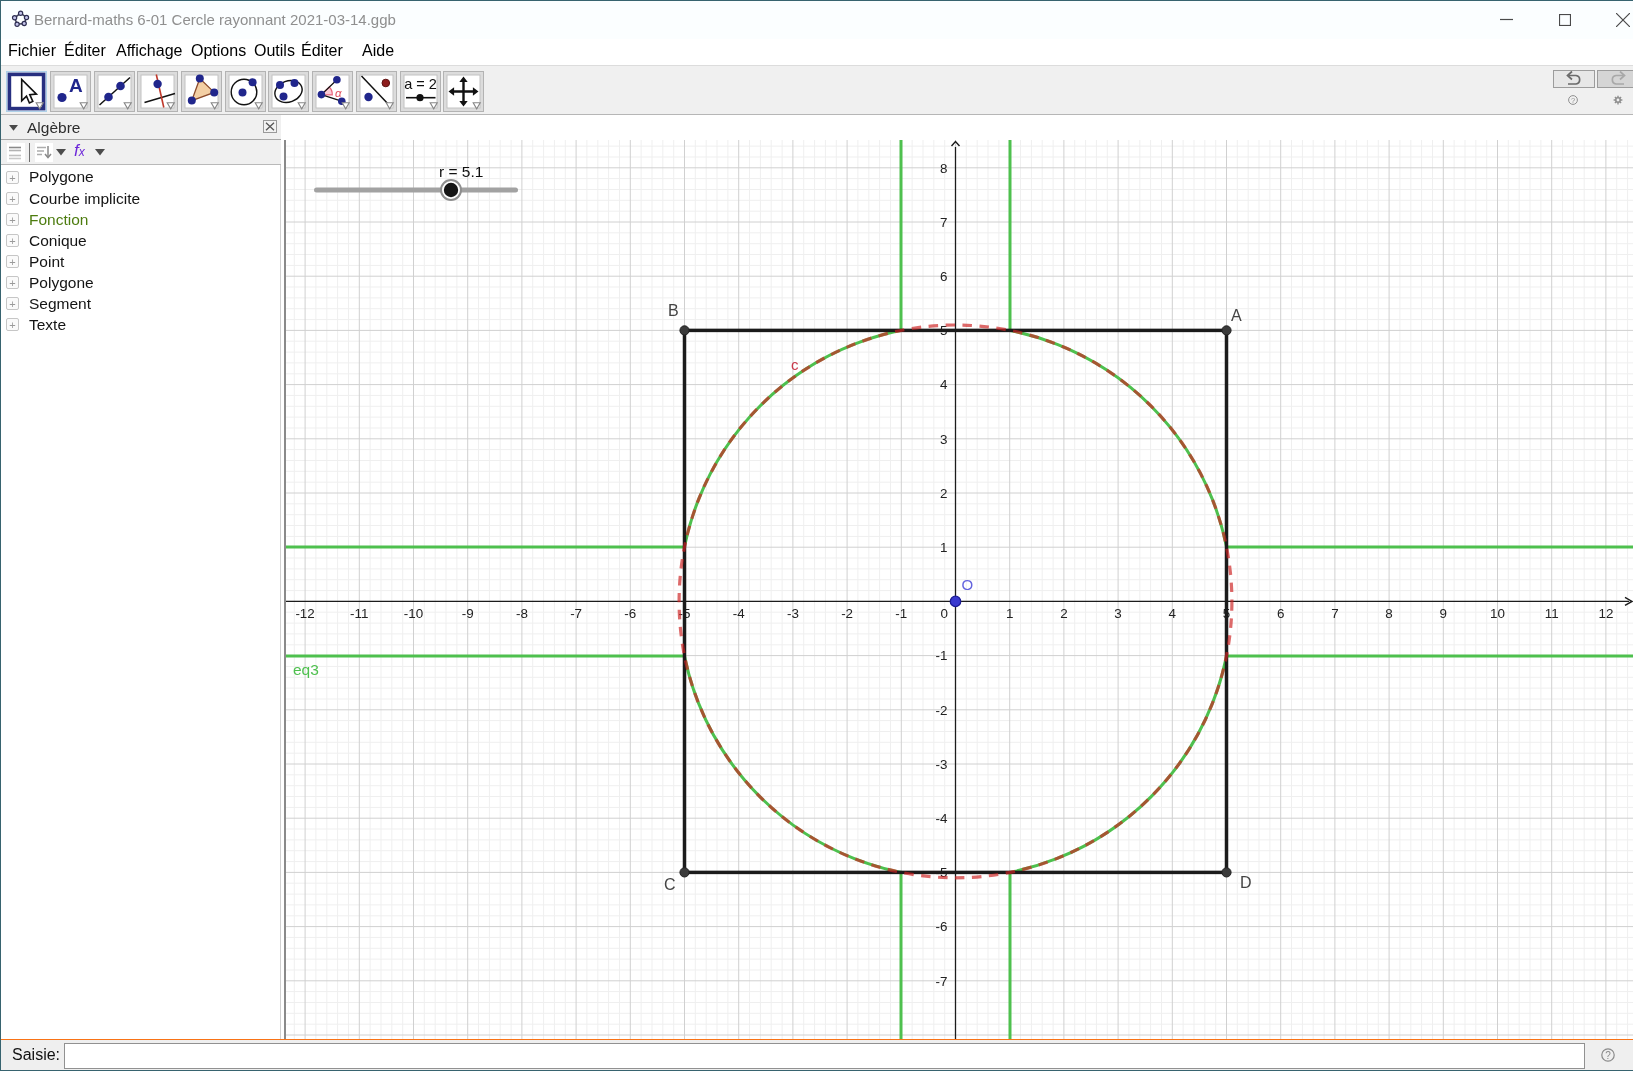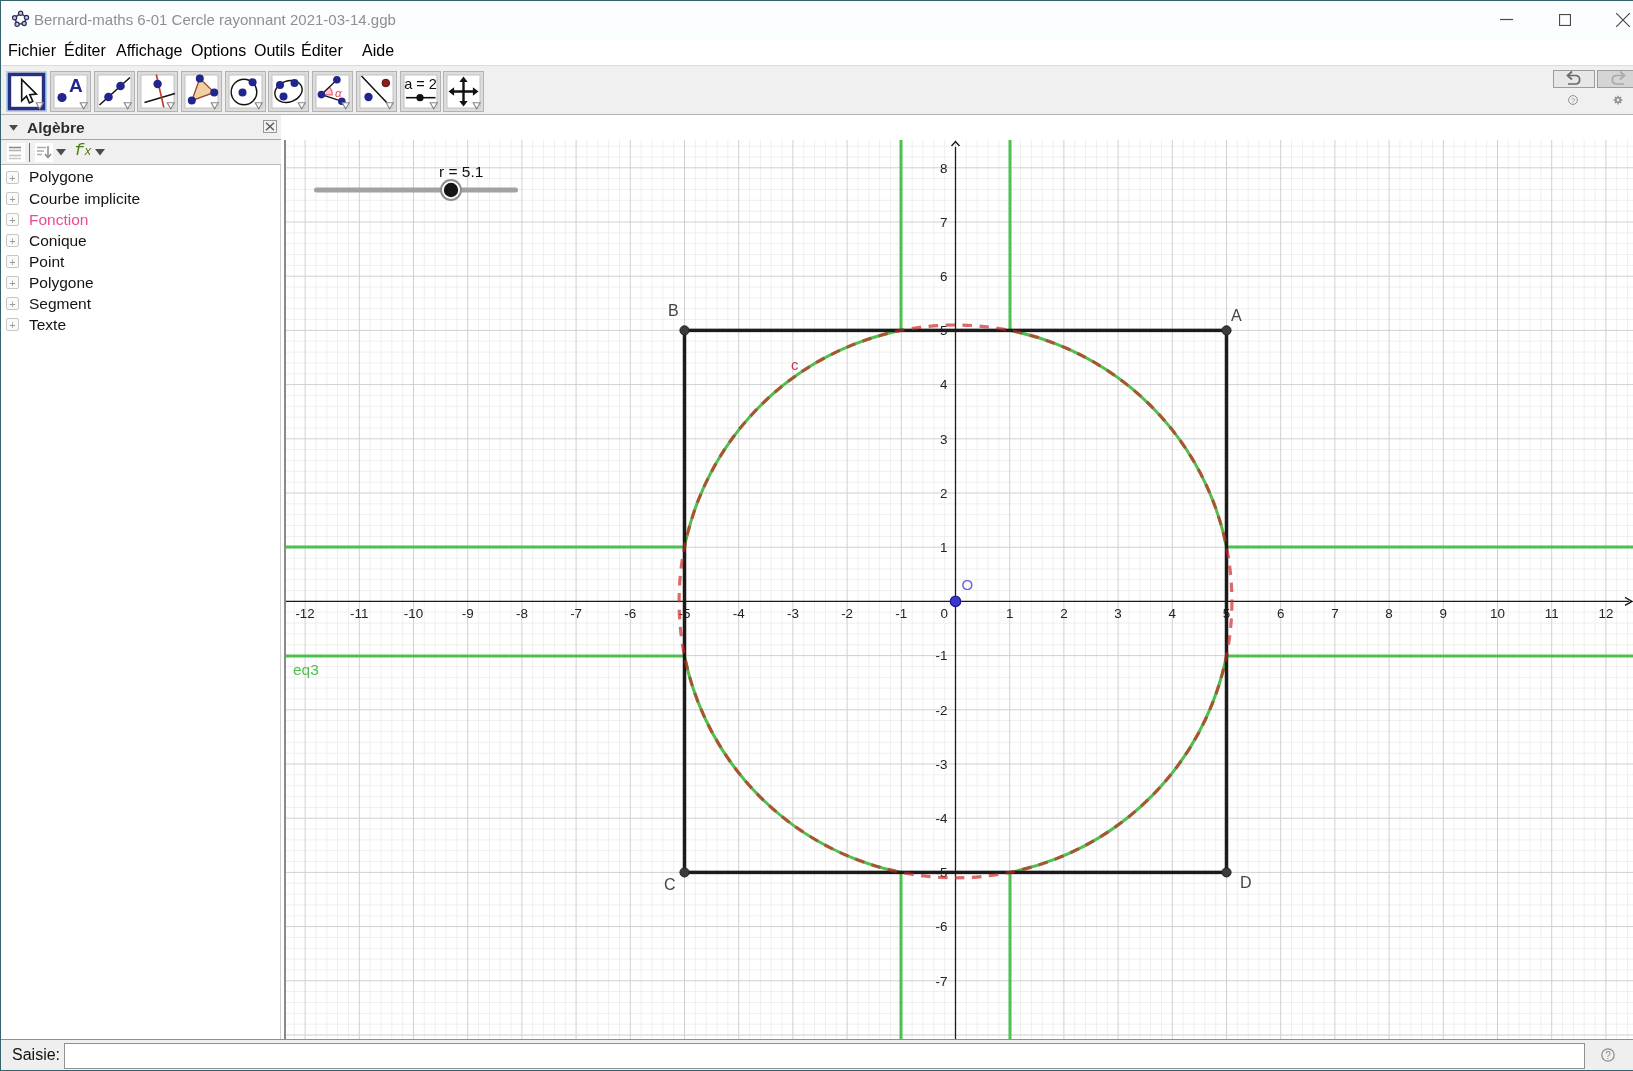--- a/index.html
+++ b/index.html
@@ -1,19 +1,19 @@
 <!DOCTYPE html>
 <html><head><meta charset="utf-8"><style>
 *{margin:0;padding:0;box-sizing:border-box}
 text,span,div{-webkit-font-smoothing:antialiased}
 body{font-family:"Liberation Sans",sans-serif;width:1633px;height:1071px;overflow:hidden}
 #win{position:relative;width:1633px;height:1071px;background:rgba(255,255,255,.992);overflow:hidden;transform:translateZ(0);
 border-left:1.5px solid #37636f;border-top:1.5px solid #37636f;border-bottom:1.5px solid #37636f;
 box-shadow:inset 1.5px 1.5px 0 #e2f7fc,inset 0 -1.5px 0 #e2f7fc}
-.hdr{position:absolute;height:25px;background:rgba(240,240,240,.99);border-bottom:1px solid #a6a6a6;font-weight:bold;
+.hdr{position:absolute;height:25px;background:rgba(240,240,240,.99);border-bottom:1px solid #a6a6a6;font-weight:normal;
 font-size:15.5px;color:#2e2e2e}
 </style></head><body>
 <div id="win">
 
 <div style="position:absolute;left:0;top:0;width:100%;height:38px;background:rgba(251,254,255,.99)">
  <svg style="position:absolute;left:8px;top:7px" width="22" height="23" viewBox="0 0 22 23">
   <path d="M11.6 5.2 L17.5 9.5 L15.2 15.5 L8.1 16.2 L5.6 9.8 Z" fill="none" stroke="#3c3c55" stroke-width="1.5"></path>
   <g fill="#c4c4ea" stroke="#2e2e52" stroke-width="1.2">
    <circle cx="11.6" cy="5.2" r="2.1"></circle>
           <circle cx="17.5" cy="9.5" r="2.1"></circle>
@@ -181,32 +181,32 @@
  <div style="position:absolute;left:28px;top:3px;width:1px;height:19px;background:#6e6e6e"></div>
  <svg style="position:absolute;left:33.5px;top:3px" width="18" height="19">
         <rect width="18" height="19" fill="#fff"></rect>
   <path d="M2 4.5h9M2 8h7M2 11.5h5" stroke="#adadad" stroke-width="1.5"></path>
   <path d="M13 3v11" stroke="#8a8a8a" stroke-width="1.5"></path>
         <path d="M10 11l3 3.5 3-3.5" fill="none" stroke="#8a8a8a" stroke-width="1.5"></path>
       </svg>
  <svg style="position:absolute;left:55px;top:9px" width="10" height="7">
         <path d="M0 0h10l-5 6.5Z" fill="#4c4c4c"></path>
       </svg>
- <span style="position:absolute;left:73px;top:1px;font-family:Liberation Mono, monospace;font-style:italic;font-size:17px;color:#4d7c0f">f<span style="font-size:12px">x</span></span>
+ <span style="position:absolute;left:73px;top:1px;font-family:Liberation Sans, sans-serif;font-style:italic;font-size:17px;color:#6d28d9">f<span style="font-size:12px">x</span></span>
  <svg style="position:absolute;left:93.5px;top:9px" width="10" height="7">
         <path d="M0 0h10l-5 6.5Z" fill="#4c4c4c"></path>
       </svg>
 </div>
 <div style="position:absolute;left:0;top:163.7px;width:280px;height:874.3px;background:rgba(255,255,255,.99);border-right:1px solid #d0d0d0"></div>
 <div style="position:absolute;left:4.9px;top:169.6px;width:13px;height:13px;border:1px solid #c6c6c6;border-radius:2px;background:#fafafa;color:#9a9a9a;font-size:11px;line-height:12px;text-align:center">+</div>
     <div style="position:absolute;left:28px;top:167.4px;font-size:15.5px;color:#141414">Polygone</div>
     <div style="position:absolute;left:4.9px;top:190.7px;width:13px;height:13px;border:1px solid #c6c6c6;border-radius:2px;background:#fafafa;color:#9a9a9a;font-size:11px;line-height:12px;text-align:center">+</div>
     <div style="position:absolute;left:28px;top:188.5px;font-size:15.5px;color:#141414">Courbe implicite</div>
     <div style="position:absolute;left:4.9px;top:211.8px;width:13px;height:13px;border:1px solid #c6c6c6;border-radius:2px;background:#fafafa;color:#9a9a9a;font-size:11px;line-height:12px;text-align:center">+</div>
-    <div style="position:absolute;left:28px;top:209.6px;font-size:15.5px;color:#ec4899">Fonction</div>
+    <div style="position:absolute;left:28px;top:209.6px;font-size:15.5px;color:#4d7c0f">Fonction</div>
     <div style="position:absolute;left:4.9px;top:232.9px;width:13px;height:13px;border:1px solid #c6c6c6;border-radius:2px;background:#fafafa;color:#9a9a9a;font-size:11px;line-height:12px;text-align:center">+</div>
     <div style="position:absolute;left:28px;top:230.7px;font-size:15.5px;color:#141414">Conique</div>
     <div style="position:absolute;left:4.9px;top:254px;width:13px;height:13px;border:1px solid #c6c6c6;border-radius:2px;background:#fafafa;color:#9a9a9a;font-size:11px;line-height:12px;text-align:center">+</div>
     <div style="position:absolute;left:28px;top:251.8px;font-size:15.5px;color:#141414">Point</div>
     <div style="position:absolute;left:4.9px;top:275.1px;width:13px;height:13px;border:1px solid #c6c6c6;border-radius:2px;background:#fafafa;color:#9a9a9a;font-size:11px;line-height:12px;text-align:center">+</div>
     <div style="position:absolute;left:28px;top:272.9px;font-size:15.5px;color:#141414">Polygone</div>
     <div style="position:absolute;left:4.9px;top:296.2px;width:13px;height:13px;border:1px solid #c6c6c6;border-radius:2px;background:#fafafa;color:#9a9a9a;font-size:11px;line-height:12px;text-align:center">+</div>
     <div style="position:absolute;left:28px;top:294px;font-size:15.5px;color:#141414">Segment</div>
     <div style="position:absolute;left:4.9px;top:317.3px;width:13px;height:13px;border:1px solid #c6c6c6;border-radius:2px;background:#fafafa;color:#9a9a9a;font-size:11px;line-height:12px;text-align:center">+</div>
     <div style="position:absolute;left:28px;top:315.1px;font-size:15.5px;color:#141414">Texte</div>

